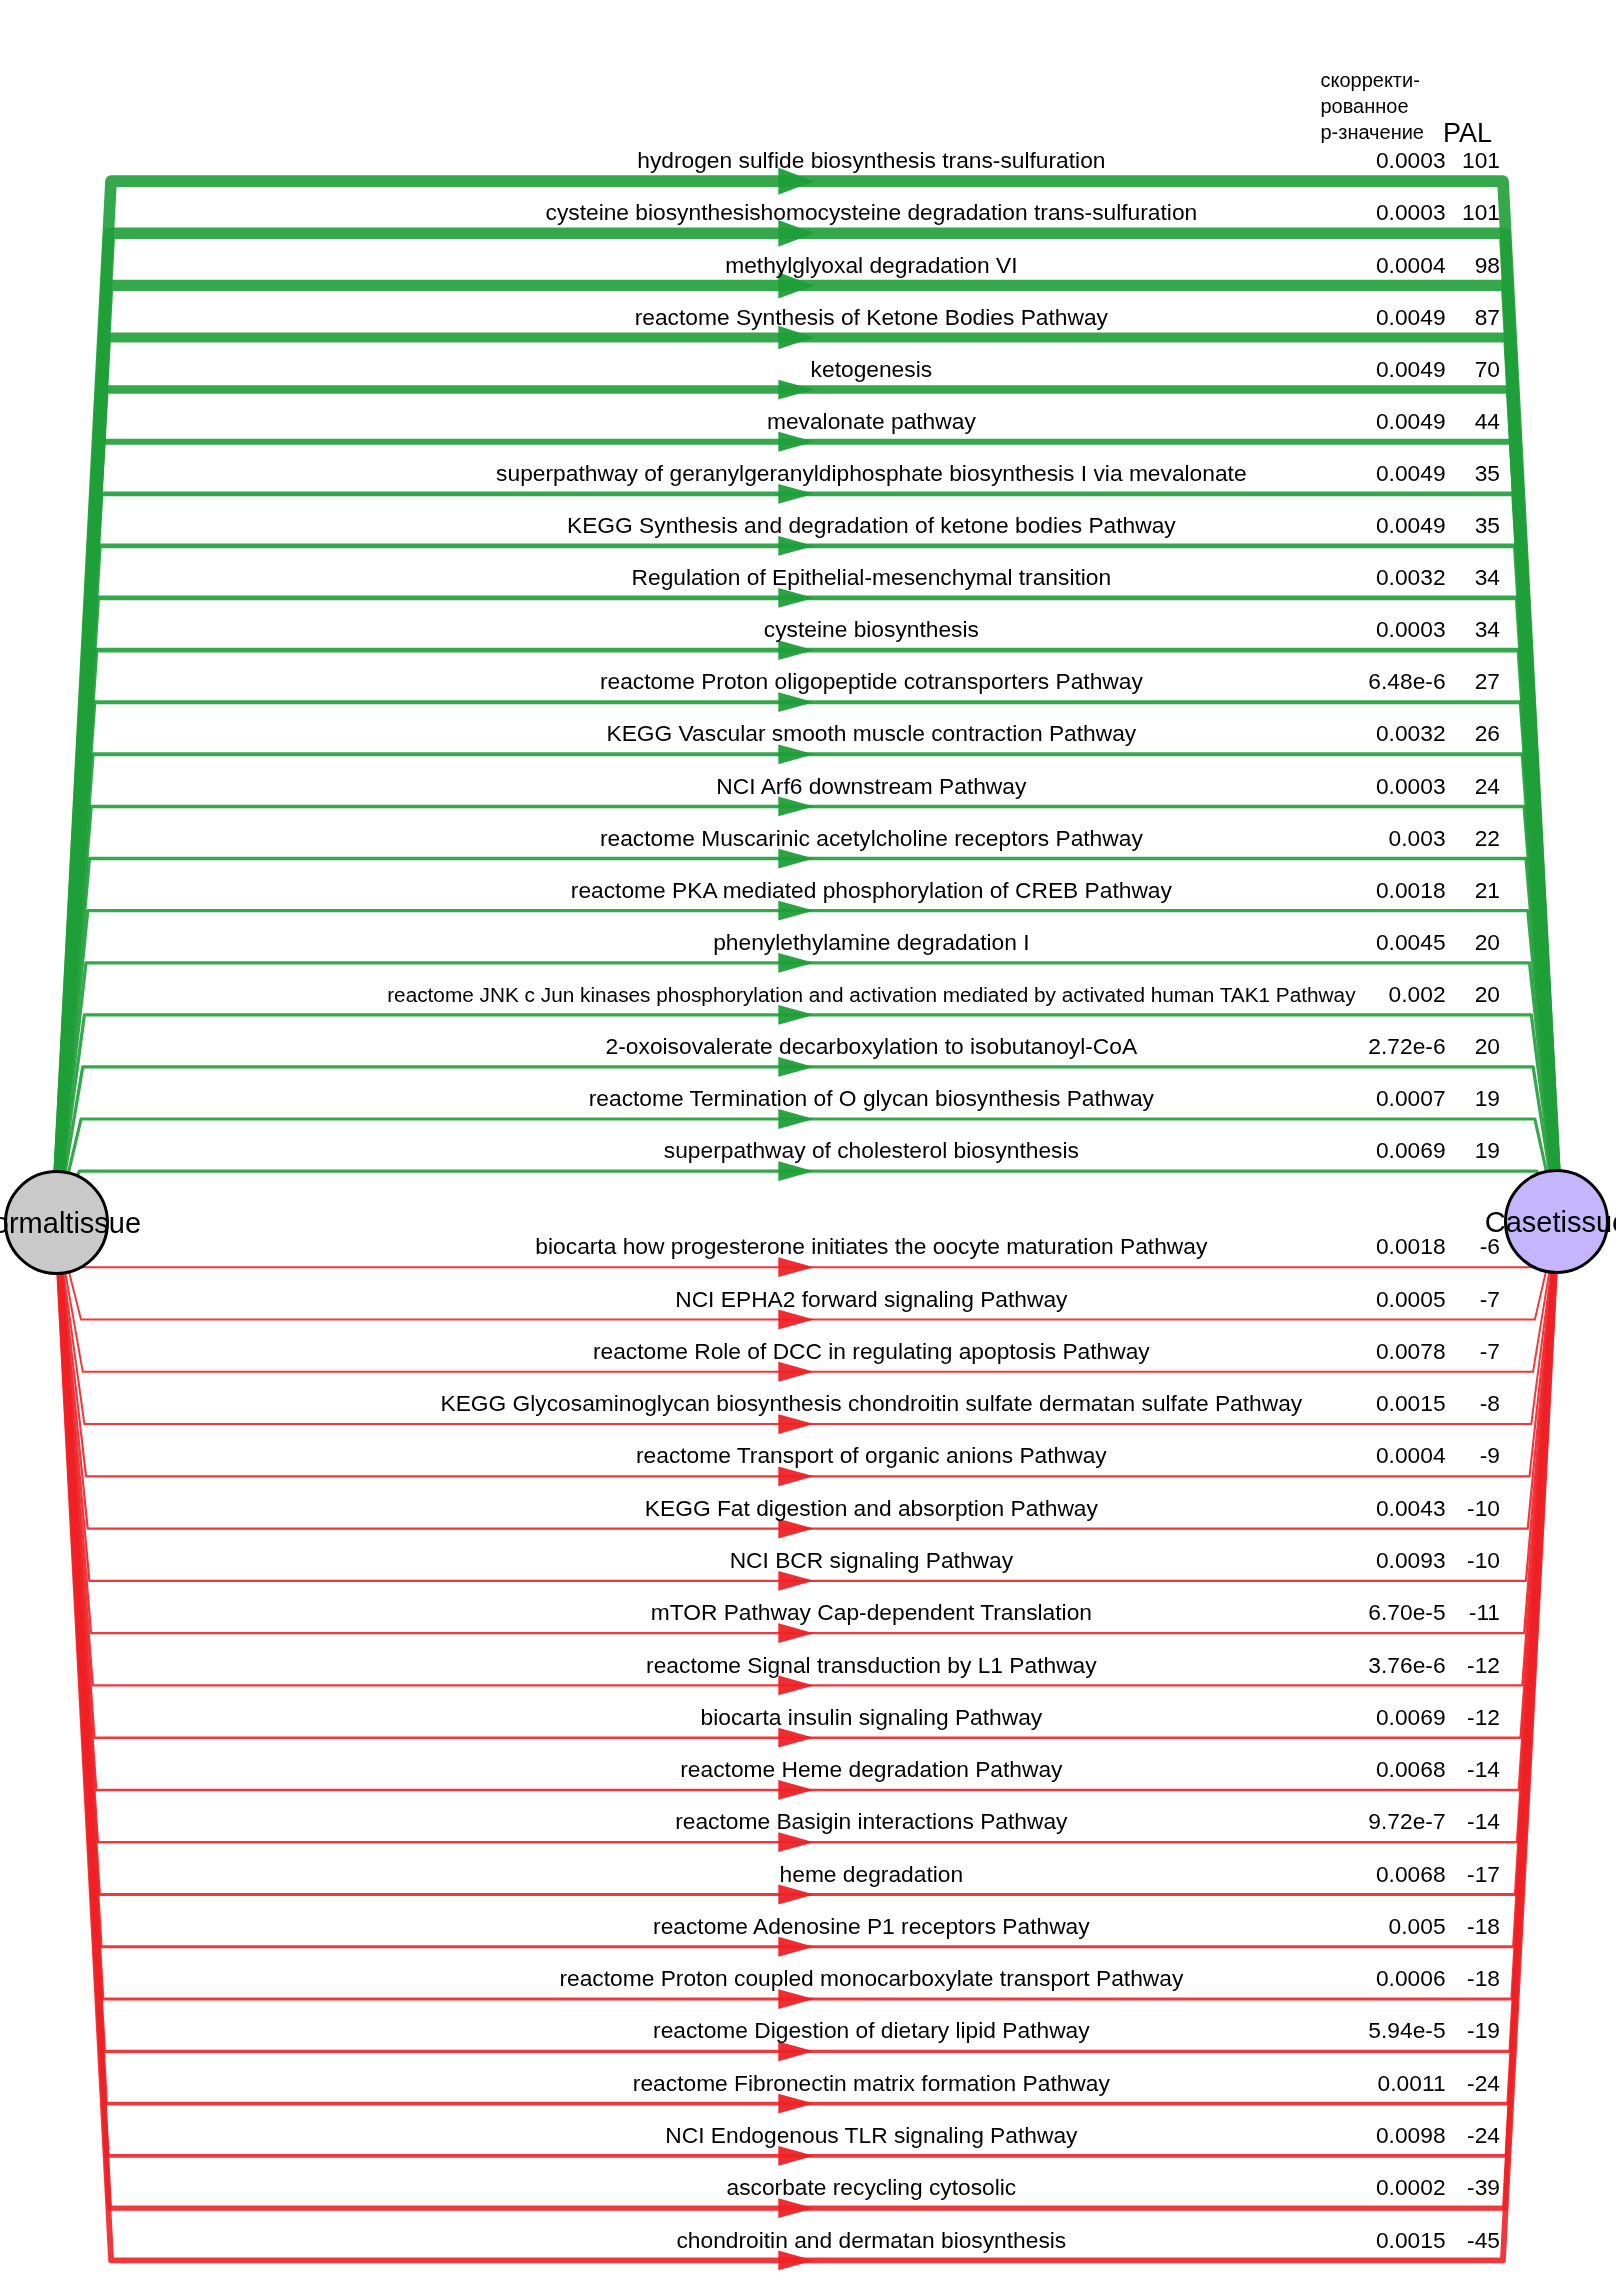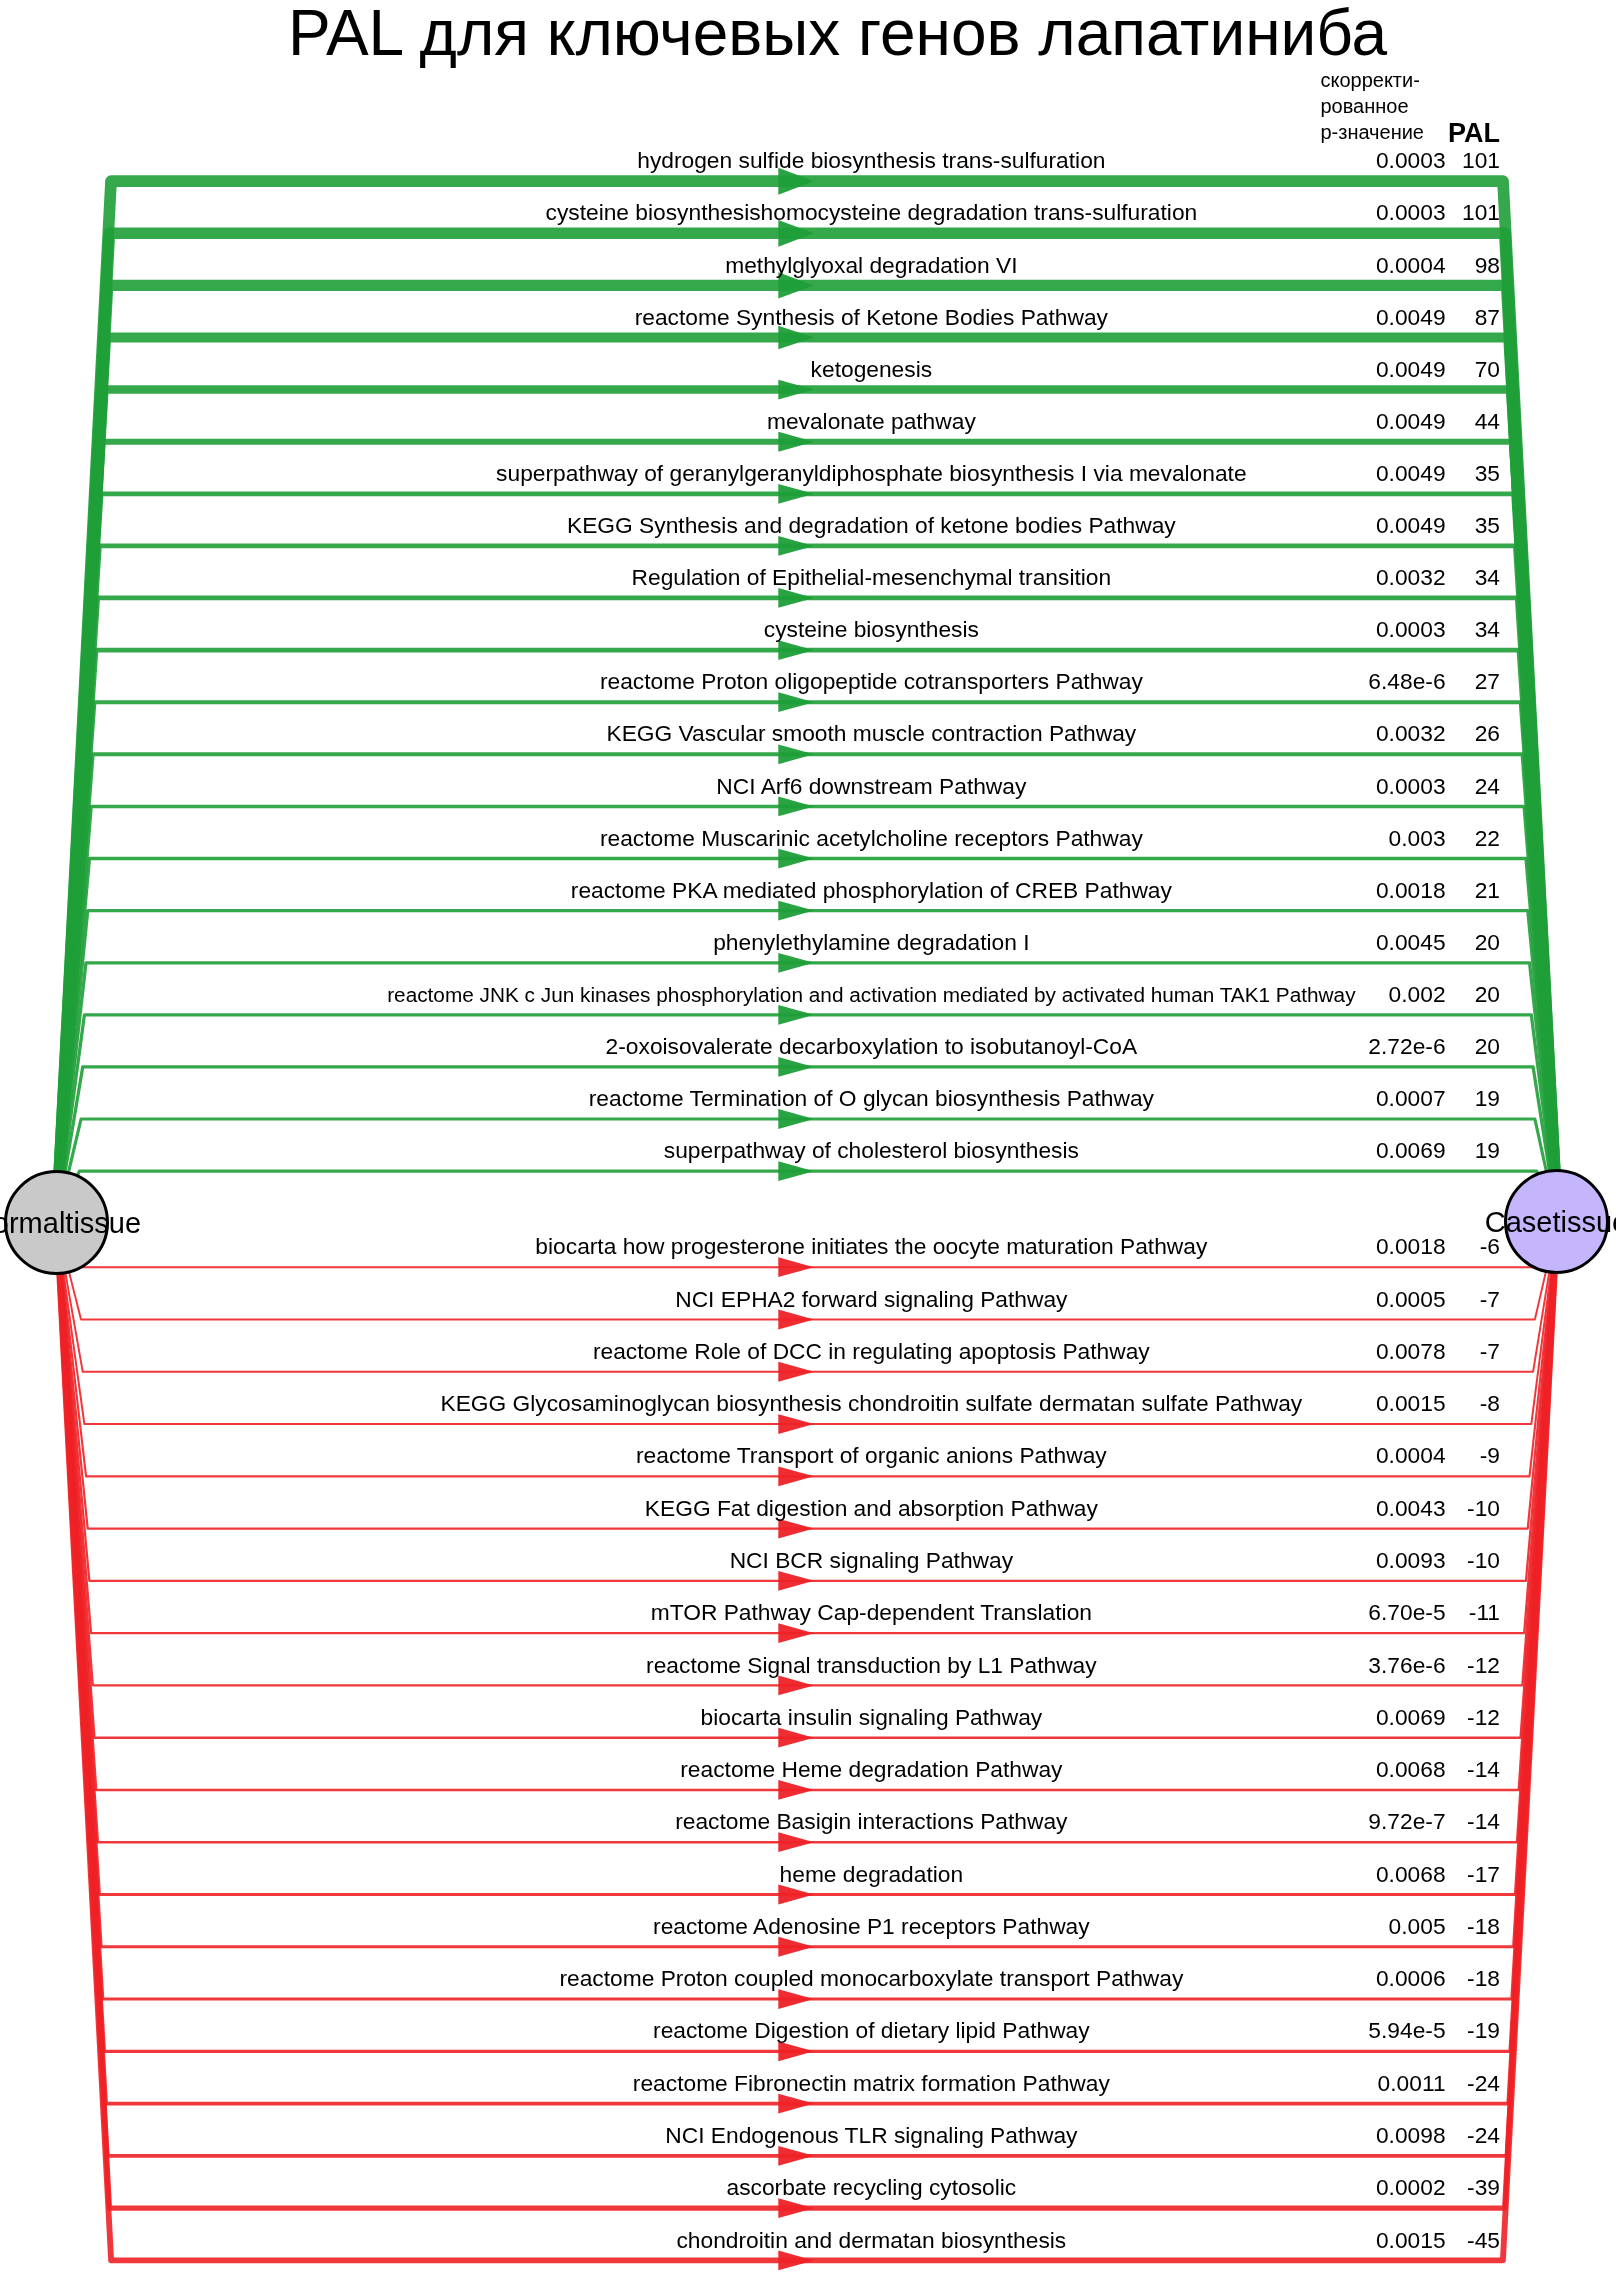--- a/index.html
+++ b/index.html
@@ -4,22 +4,22 @@
 <style>
   html,body{margin:0;padding:0;background:#ffffff;}
   body{width:1617px;height:2281px;position:relative;overflow:hidden;
        font-family:"Liberation Sans","DejaVu Sans",sans-serif;color:#000;}
   #stage{position:absolute;left:0;top:0;width:1617px;height:2281px;}
   #viz{position:absolute;left:0;top:0;}
   .title{position:absolute;left:59px;top:2px;width:1557px;text-align:center;
          font-size:64px;line-height:63px;letter-spacing:0px;}
   .hdr{position:absolute;top:67px;right:193px;
        font-size:20px;line-height:26px;}
-  .hdr-pal{position:absolute;top:120px;right:117px;text-align:right;
-       font-size:27px;line-height:26px;font-weight:bold;}
+  .hdr-pal{position:absolute;top:120px;right:125px;text-align:right;
+       font-size:27px;line-height:26px;}
   .node{position:absolute;width:105px;height:105px;border-radius:50%;
         border:3px solid #000;box-sizing:border-box;display:flex;
         align-items:center;justify-content:center;
         font-size:29px;line-height:30px;text-align:center;z-index:5;}
   .node-normal{left:4px;top:1170px;}
   .node-case{left:1504px;top:1169px;}
   text{font-family:"Liberation Sans","DejaVu Sans",sans-serif;}
 </style>
 </head>
 <body>
@@ -302,21 +302,20 @@
       </g>
       <g>
         <polyline points="57,1235 112.1,2283.2 1517.9,2283.2 1573,1234" fill="none" stroke="#ee2126" stroke-width="5.92" stroke-linejoin="round" stroke-linecap="round" opacity="0.9"></polyline>
         <path d="M786,2273.2 L786,2293.2 L822,2283.2 Z" fill="#ee2126" opacity="0.95"></path>
         <text x="880" y="2270.2" text-anchor="middle" font-size="23" fill="#000">chondroitin and dermatan biosynthesis</text>
         <text x="1460" y="2270.2" text-anchor="end" font-size="23" fill="#000">0.0015</text>
         <text x="1515" y="2270.2" text-anchor="end" font-size="23" fill="#000">-45</text>
       </g>
     </svg>
 
-  <div class="title">PAL для ключевых генов лапатиниба</div>
 
   <div class="hdr">
     <div>скорректи-</div>
     <div>рованное</div>
     <div>р-значение</div>
   </div>
   <div class="hdr-pal">PAL</div>
 
   <div class="node node-normal" id="node-normal" style="background: rgb(201, 201, 201);">
     <div>Normal</div>

